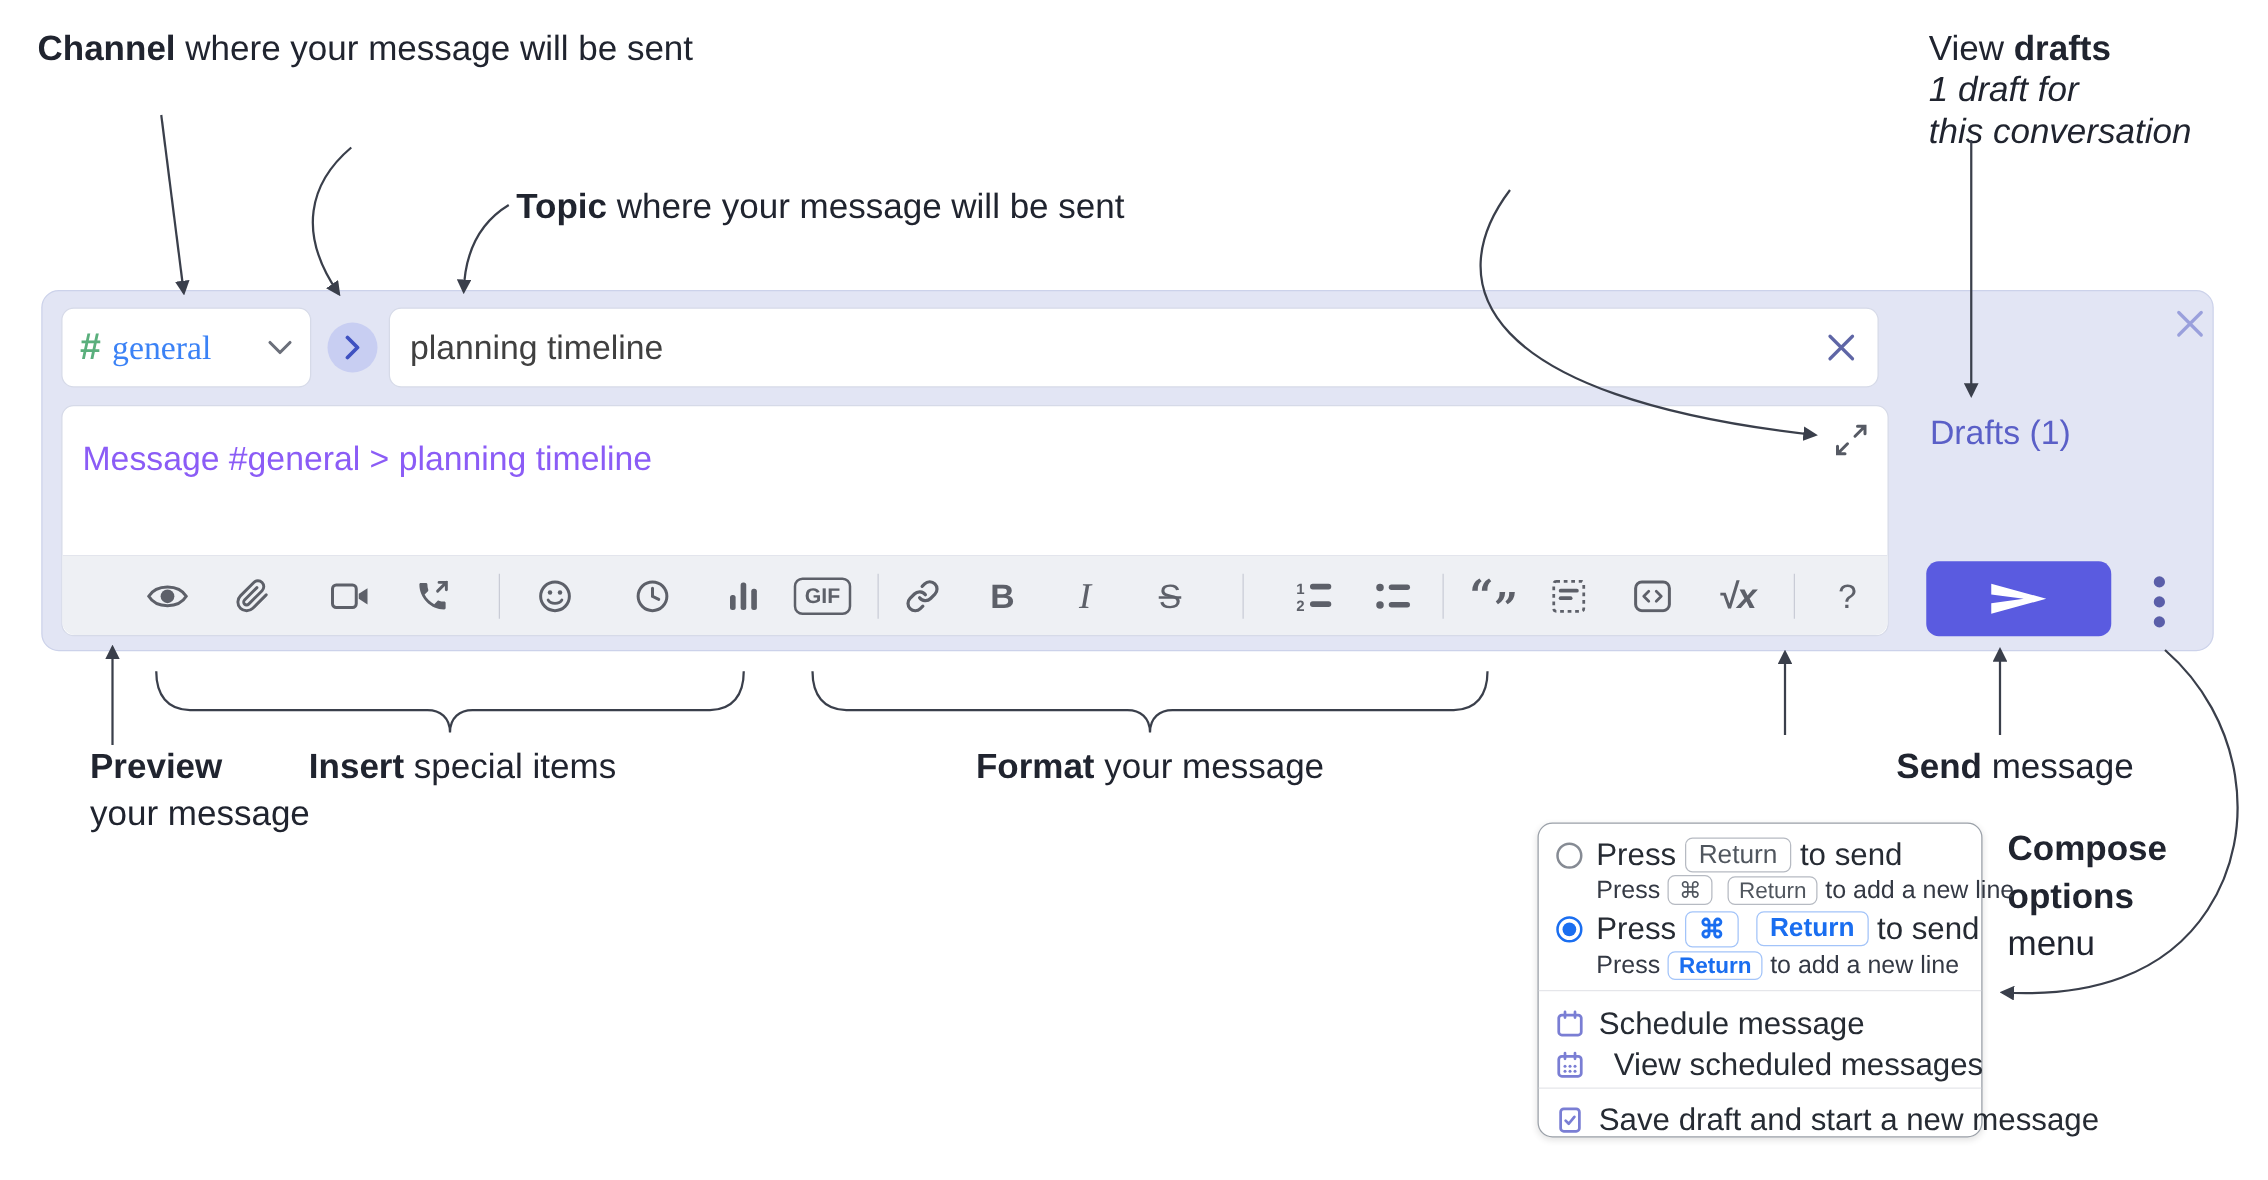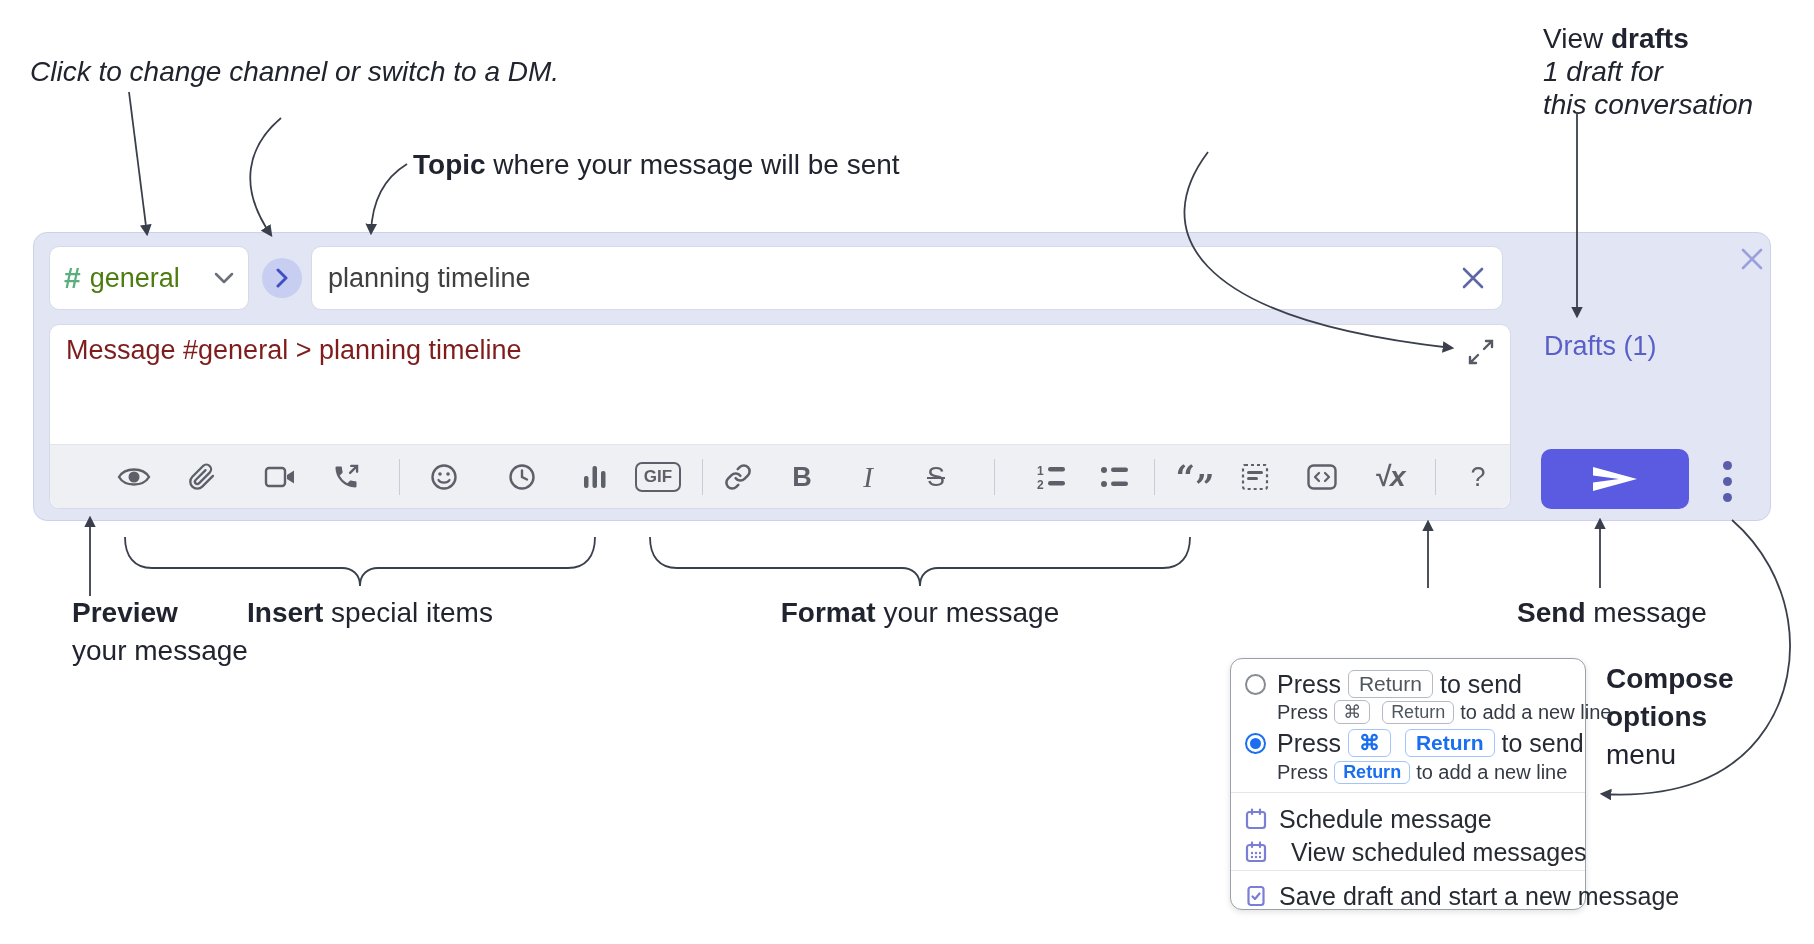--- a/index.html
+++ b/index.html
@@ -9,27 +9,27 @@
   .ann{position:absolute;font-size:28px;line-height:33px;color:#20242f;white-space:nowrap;}
   .ann .b{font-weight:700;}
   .it{font-style:italic;}
   .center{text-align:center;}
   
   .compose{position:absolute;left:33px;top:232px;width:1738px;height:289px;
            background:#e2e5f4;border:1px solid #ccd2ea;border-radius:14px;box-sizing:border-box;}
   .whitebox{position:absolute;background:#fff;border:1px solid #d6dae8;border-radius:10px;box-sizing:border-box;}
   .chan{left:15px;top:13px;width:200px;height:64px;display:flex;align-items:center;padding:0 14px;box-sizing:border-box;cursor:pointer;}
   .hash{color:#5aaf7c;font-weight:700;font-size:30px;margin-right:9px;}
-  .chan-name{font-size:27px;color:#4d7c0f;flex:1;}
+  .chan-name{font-size:27px;color:#3b82f6;flex:1;font-family:Liberation Serif, serif;}
   .gotocircle{position:absolute;left:228px;top:25px;width:40px;height:40px;border-radius:50%;
               background:#c8cef2;display:flex;align-items:center;justify-content:center;}
   .topicbox{left:277px;top:13px;width:1192px;height:64px;display:flex;align-items:center;padding:0 16px;box-sizing:border-box;}
   .topic-text{font-size:27px;color:#404040;flex:1;}
   .msgpanel{left:15px;top:91px;width:1462px;height:185px;border-radius:10px;}
-  .placeholder{position:absolute;left:16px;top:10px;font-size:27px;color:#7f1d1d;}
+  .placeholder{position:absolute;left:16px;top:27px;font-size:27px;color:#8b5cf6;}
   .toolbar{position:absolute;left:0;bottom:0;width:100%;height:64px;background:#eef0f4;
            border-top:1px solid #e3e5ed;border-radius:0 0 10px 10px;box-sizing:border-box;}
   .tbtn{position:absolute;top:6px;width:52px;height:52px;display:flex;align-items:center;
         justify-content:center;color:#5d6069;cursor:pointer;}
   .tdiv{position:absolute;top:14px;width:1px;height:36px;background:#c9ccd6;}
   .ticon-txt{font-size:27px;color:#5d6069;}
   .sendbtn{position:absolute;left:1507px;top:216px;width:148px;height:60px;background:#5a5be0;
            border-radius:10px;display:flex;align-items:center;justify-content:center;cursor:pointer;}
   .kebab{position:absolute;left:1678px;top:224px;width:30px;height:48px;display:flex;flex-direction:column;
          align-items:center;justify-content:center;gap:7px;cursor:pointer;}
@@ -55,22 +55,22 @@
   .mitem{position:absolute;left:14px;display:flex;align-items:center;gap:12px;font-size:25px;
          color:#262b33;cursor:pointer;white-space:nowrap;}
   .micon{color:#7a7ed4;display:flex;}
   svg{display:block;}
 </style>
 </head>
 <body>
 
 <div class="canvas">
 
-  <div class="ann it" style="left:30px;top:55px;">
-    <span>Click to change channel or switch to a DM.</span>
+  <div class="ann" style="left:30px;top:22px;">
+    <span class="b">Channel</span><span> where your message will be sent</span>
   </div>
 
 
   <div class="ann" style="left:413px;top:148px;">
     <span class="b">Topic</span><span> where your message will be sent</span>
   </div>
 
 
   <div class="ann" style="left:1543px;top:22px;">
     <span>View </span><span class="b">drafts</span>

